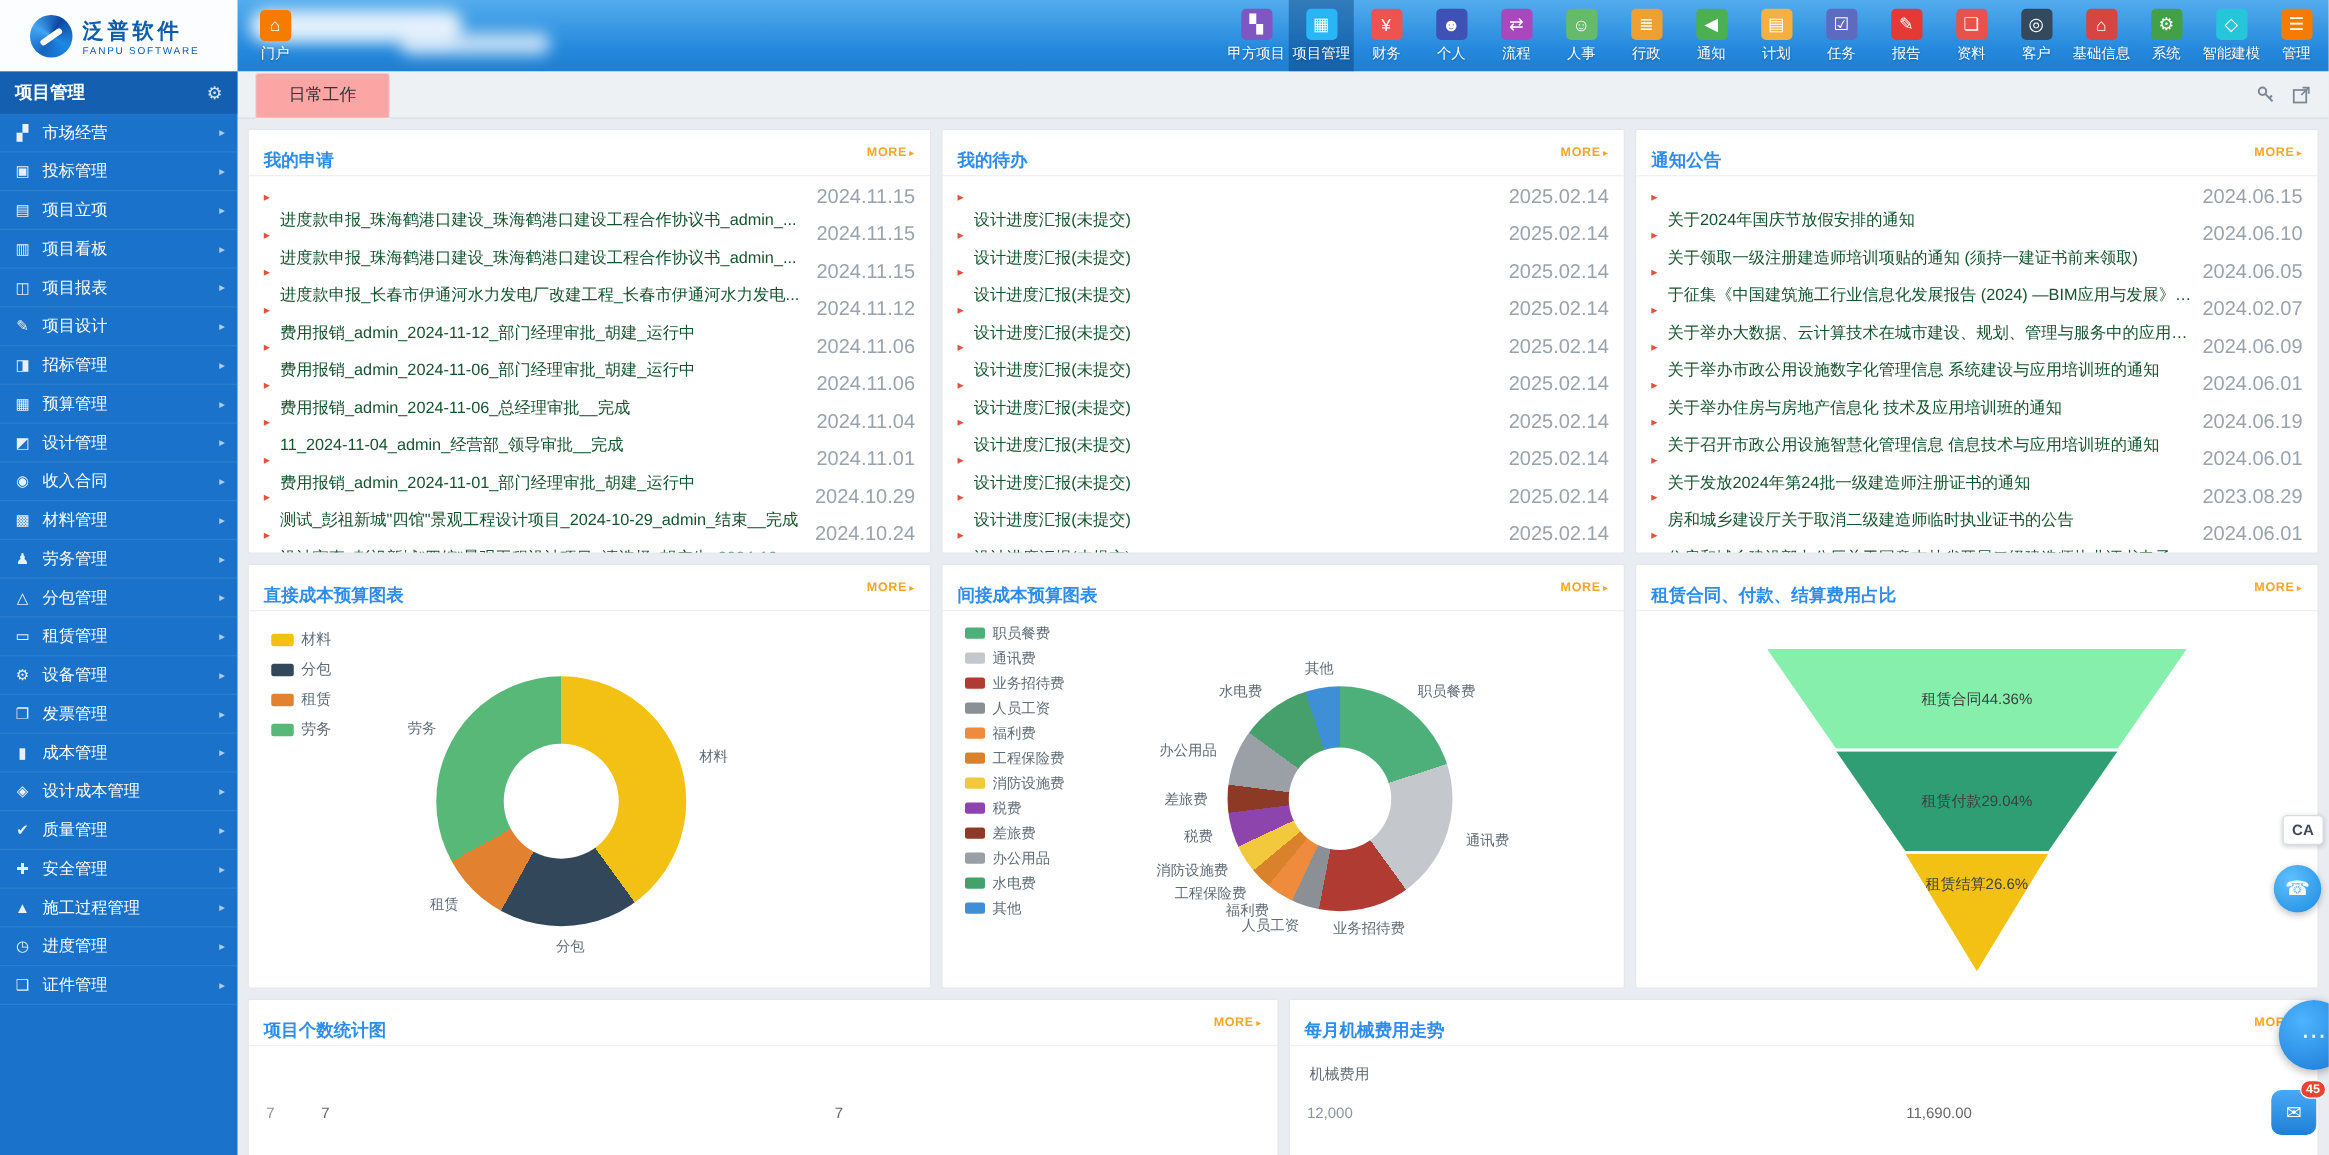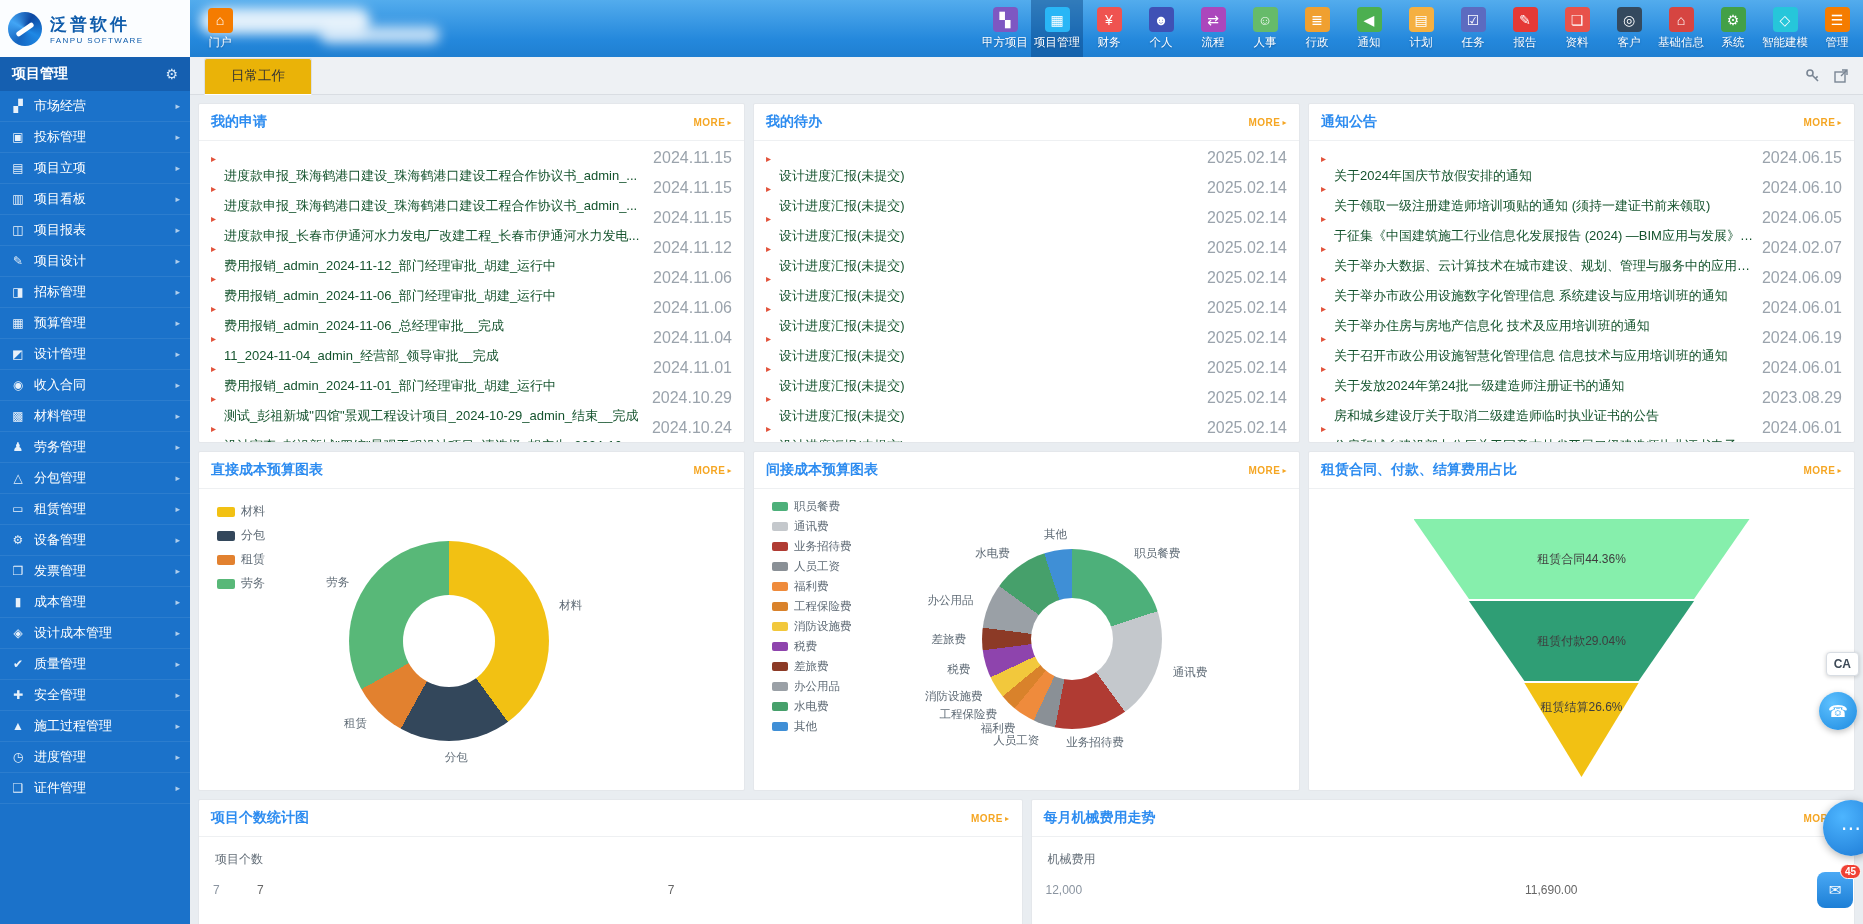--- a/index.html
+++ b/index.html
@@ -8,21 +8,21 @@
 
   
   .topbar { position:absolute; top:0; left:0; width:1863px; height:57px;
     background:linear-gradient(180deg,#53aced 0%,#2488dc 70%,#1f7fd1 100%);
     display:flex; align-items:stretch; z-index:20; }
   .topbar::before { content:""; position:absolute; left:200px; top:8px; width:170px; height:26px;
     background:rgba(255,255,255,.85); border-radius:20px; filter:blur(6px); }
   .topbar::after { content:""; position:absolute; left:320px; top:26px; width:120px; height:18px;
     background:rgba(255,255,255,.7); border-radius:20px; filter:blur(6px); }
   .logo-area { width:190px; background:#fbfdff; display:flex; align-items:center; gap:8px;
-    padding-left:8px; z-index:3; }
+    padding-left:24px; z-index:3; }
   .logo-mark { width:34px; height:34px; border-radius:50%; flex:0 0 auto;
     background:conic-gradient(from 210deg,#1565c0,#42a5f5,#0d47a1,#1e88e5,#1565c0); position:relative; }
   .logo-mark::after { content:""; position:absolute; left:7px; top:15px; width:20px; height:5px;
     background:#fff; border-radius:3px; transform:rotate(-35deg); }
   .logo-text .cn { font-size:17px; font-weight:bold; color:#0f5cab; letter-spacing:3px; }
   .logo-text .en { font-size:8px; color:#0f5cab; letter-spacing:1.4px; }
   .portal { display:flex; flex-direction:column; align-items:center; justify-content:center;
     width:60px; gap:2px; z-index:3; cursor:pointer; }
   .tile { width:25px; height:25px; border-radius:4px; color:#fff; display:flex; align-items:center;
     justify-content:center; font-size:14px; background:#888; }
@@ -52,32 +52,32 @@
   .menu { height:calc(100% - 152px); overflow:hidden; }
   .menu-item { height:31px; display:flex; align-items:center; gap:8px; padding:0 10px; color:#fff;
     font-size:13px; border-bottom:1px solid rgba(255,255,255,.08); cursor:pointer; white-space:nowrap; }
   .menu-item .mi { width:16px; font-size:12px; color:rgba(255,255,255,.9); text-align:center; }
   .menu-item .arrow { margin-left:auto; font-size:9px; color:rgba(255,255,255,.65); }
 
   
   .content { position:absolute; left:190px; top:57px; right:0; bottom:0; overflow:hidden; background:#e9edf1; }
   .tabbar { height:38px; background:#eef1f4; border-bottom:1px solid #d9dde2; display:flex;
     align-items:flex-end; position:relative; }
-  .tab { margin:0 0 -1px 14px; background:#eab308; border:1px solid #dcdfe3; border-bottom:1px solid #fff;
+  .tab { margin:0 0 -1px 14px; background:#fca5a5; border:1px solid #dcdfe3; border-bottom:1px solid #fff;
     padding:8px 26px 9px; font-size:13.5px; color:#333; border-radius:3px 3px 0 0; cursor:pointer; }
   .tabbar-right { position:absolute; right:14px; top:0; height:100%; display:flex; align-items:center; gap:12px; }
   .tb-icon { width:16px; height:16px; cursor:pointer; display:inline-flex; }
 
   .row { display:grid; gap:8px; margin:8px 8px 0; }
   .row1,.row2 { grid-template-columns:1fr 1fr 1fr; }
   .row3 { grid-template-columns:1fr 1fr; }
   .panel { background:#fff; border:1px solid #e4e7eb; border-radius:2px; overflow:hidden; }
   .row1 .panel,.row2 .panel { height:340px; }
   .row3 .panel { height:150px; }
-  .panel-head { height:37px; display:flex; align-items:center; padding:2px 12px; border-bottom:1px solid #eef0f2; }
+  .panel-head { height:37px; display:flex; padding:16px 12px; border-bottom:1px solid #eef0f2; }
   .panel-title { color:#2d8cf0; font-size:14px; font-weight:bold; }
   .more { margin-left:auto; color:#f5a623; font-size:10px; font-weight:bold; letter-spacing:.5px;
     cursor:pointer; display:flex; align-items:center; gap:2px; }
   .more .more-arrow { font-size:8px; }
 
   .list { padding:2px 12px 0; }
   .list-row { height:30px; display:flex; align-items:center; gap:8px; cursor:pointer; }
   .bullet { color:#e2523a; font-size:10px; flex:0 0 auto; }
   .row-text { flex:1; font-size:13px; color:#14532d; white-space:nowrap; overflow:hidden; text-overflow:ellipsis;margin-top:35px; }
   .row-date { font-size:16px; color:#9aa3ac; white-space:nowrap; min-width:70px; text-align:right; }
@@ -777,21 +777,20 @@
   <div class="row row3">
     <section class="panel">
       <div class="panel-head">
         <span class="panel-title">项目个数统计图</span>
         <span class="more">
           <span>MORE</span>
           <span class="more-arrow">▸</span>
         </span>
       </div>
       <div class="mini-body">
-        <div class="axis-label">项目个数</div>
         <span class="mini-tick">7</span>
         <span class="mini-val v1">7</span>
         <span class="mini-val v2">7</span>
       </div>
     </section>
 
     <section class="panel">
       <div class="panel-head">
         <span class="panel-title">每月机械费用走势</span>
         <span class="more">

